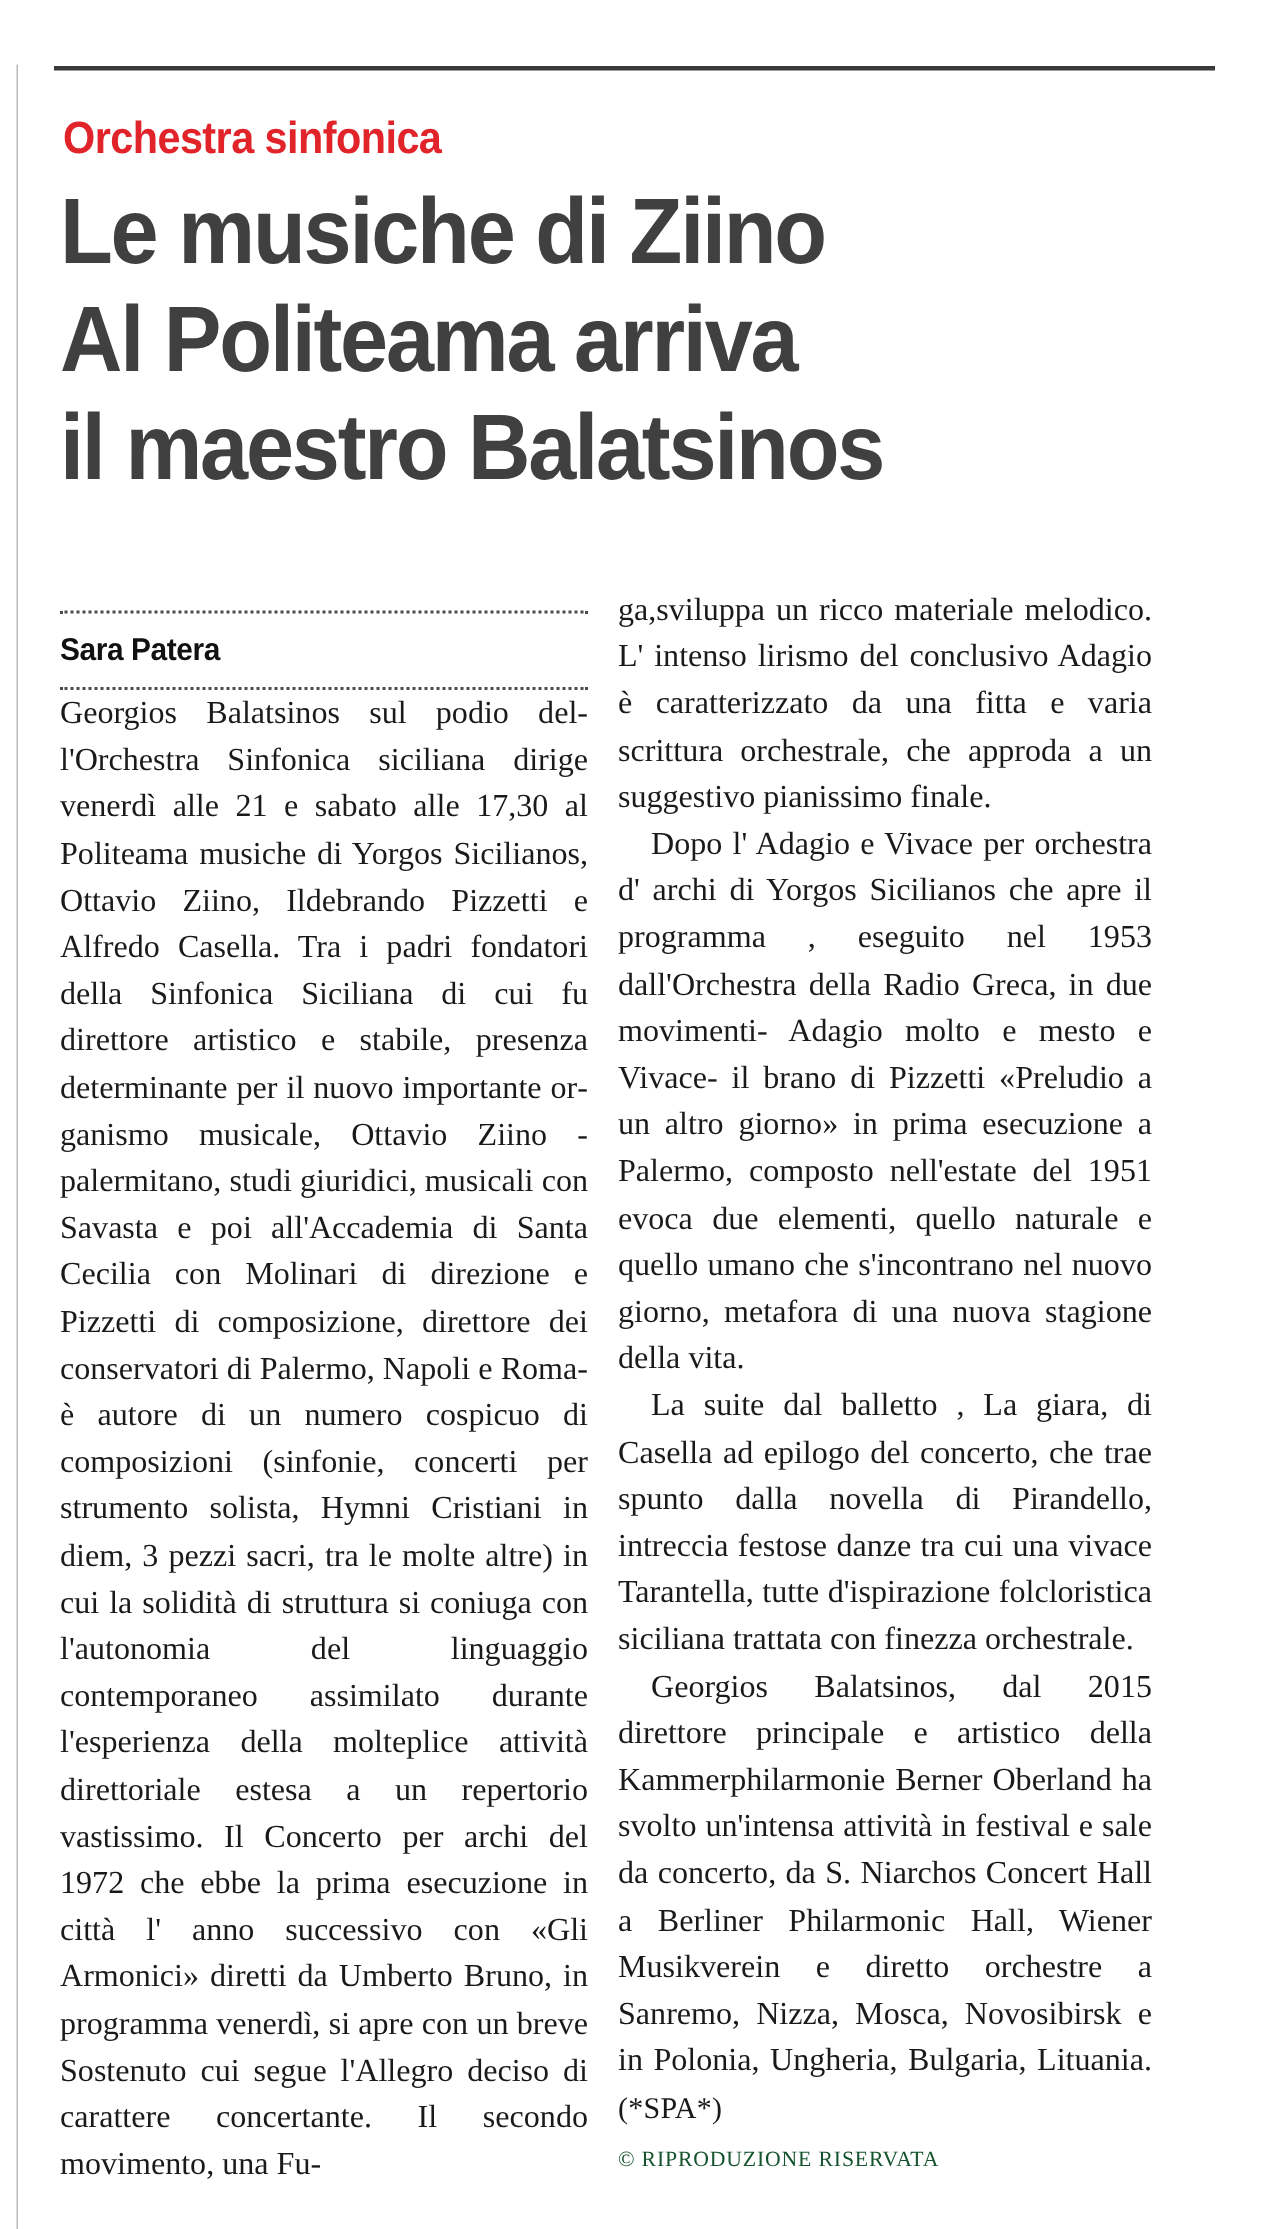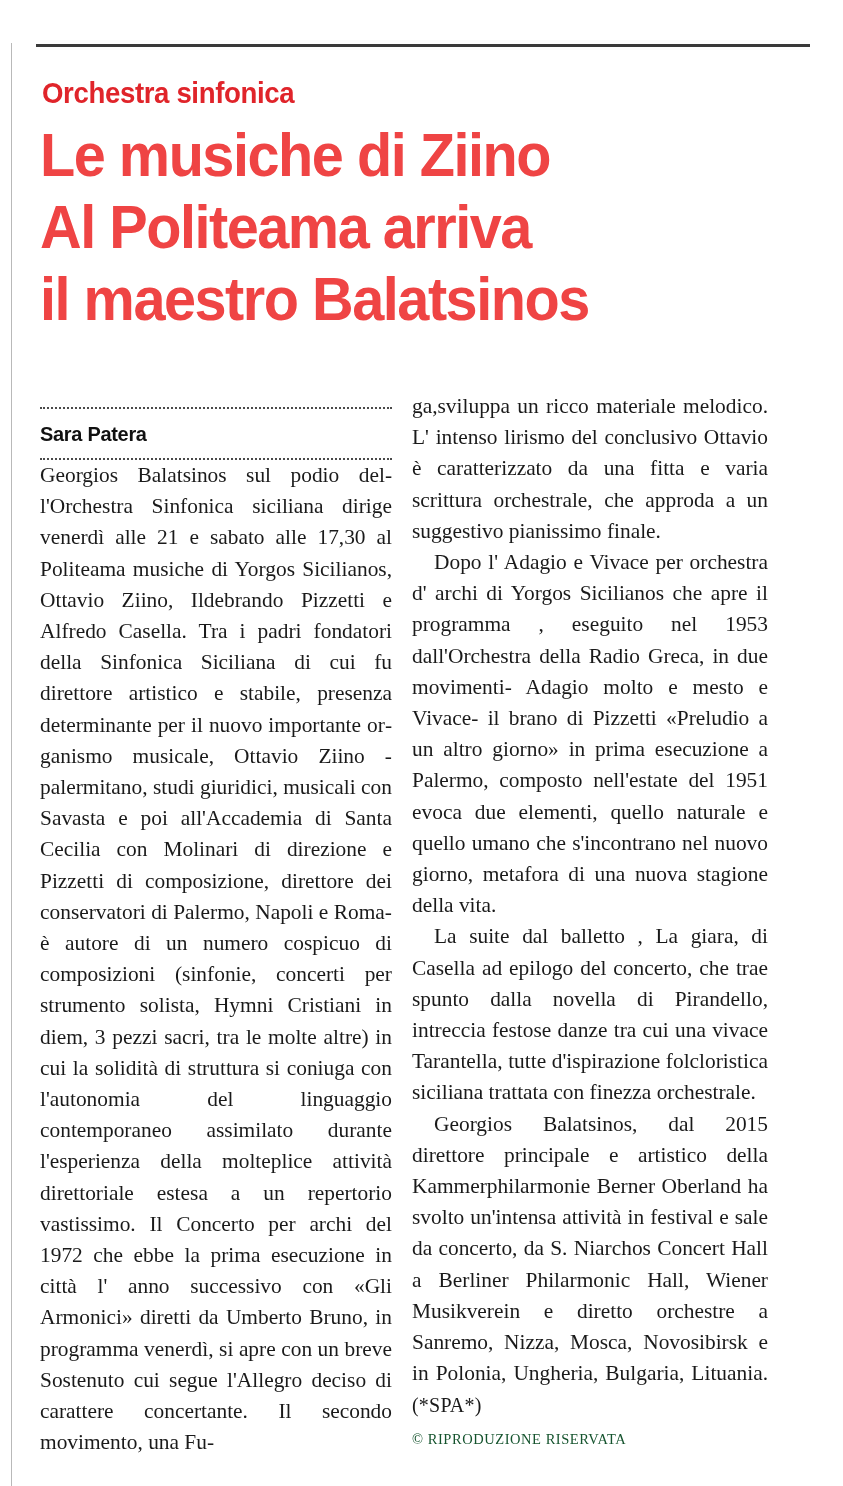--- a/index.html
+++ b/index.html
@@ -54,21 +54,21 @@
   .headline {
     position: absolute;
     left: 40px;
     top: 84px;
     width: 790px;
     font-family: "Liberation Sans", "DejaVu Sans", sans-serif;
     font-weight: bold;
     font-size: 62px;
     line-height: 72px;
     letter-spacing: -1.6px;
-    color: #ef4444;
+    color: #404040;
   }
   .headline .hl-line {
     display: block;
     transform: scaleX(0.93);
     transform-origin: left center;
     white-space: nowrap;
   }
 
   
   .col {
@@ -137,20 +137,20 @@
   </div>
 
   <div class="col col-left">
     <div class="dotted-rule"></div>
     <div class="byline">Sara Patera</div>
     <div class="dotted-rule"></div>
     <p class="para body-start">Georgios Balatsinos sul podio del­l'Orchestra Sinfonica siciliana diri­ge venerdì alle 21 e sabato alle 17,30 al Politeama musiche di Yor­gos Sicilianos, Ottavio Ziino, Ilde­brando Pizzetti e Alfredo Casella. Tra i padri fondatori della Sinfoni­ca Siciliana di cui fu direttore arti­stico e stabile, presenza determi­nante per il nuovo importante or­ganismo musicale, Ottavio Ziino - palermitano, studi giuridici, musi­cali con Savasta e poi all'Accade­mia di Santa Cecilia con Molinari di direzione e Pizzetti di composi­zione, direttore dei conservatori di Palermo, Napoli e Roma- è autore di un numero cospicuo di compo­sizioni (sinfonie, concerti per stru­mento solista, Hymni Cristiani in diem, 3 pezzi sacri, tra le molte al­tre) in cui la solidità di struttura si coniuga con l'autonomia del lin­guaggio contemporaneo assimila­to durante l'esperienza della mol­teplice attività direttoriale estesa a un repertorio vastissimo. Il Con­certo per archi del 1972 che ebbe la prima esecuzione in città l' anno successivo con «Gli Armonici» di­retti da Umberto Bruno, in pro­gramma venerdì, si apre con un breve Sostenuto cui segue l'Allegro deciso di carattere concertante. Il secondo movimento, una Fu-</p>
   </div>
 
   <div class="col col-right">
-    <p class="para">ga,sviluppa un ricco materiale me­lodico. L' intenso lirismo del con­clusivo Ottavio è caratterizzato da una fitta e varia scrittura orche­strale, che approda a un suggestivo pianissimo finale.</p>
+    <p class="para">ga,sviluppa un ricco materiale me­lodico. L' intenso lirismo del con­clusivo Adagio è caratterizzato da una fitta e varia scrittura orche­strale, che approda a un suggestivo pianissimo finale.</p>
     <p class="para">Dopo l' Adagio e Vivace per or­chestra d' archi di Yorgos Sicilianos che apre il programma , eseguito nel 1953 dall'Orchestra della Radio Greca, in due movimenti- Adagio molto e mesto e Vivace- il brano di Pizzetti «Preludio a un altro gior­no» in prima esecuzione a Paler­mo, composto nell'estate del 1951 evoca due elementi, quello natura­le e quello umano che s'incontra­no nel nuovo giorno, metafora di una nuova stagione della vita.</p>
     <p class="para">La suite dal balletto , La giara, di Casella ad epilogo del concerto, che trae spunto dalla novella di Pi­randello, intreccia festose danze tra cui una vivace Tarantella, tutte d'ispirazione folcloristica siciliana trattata con finezza orchestrale.</p>
     <p class="para"><span>Georgios Balatsinos, dal 2015 direttore principale e artistico del­la Kammerphilarmonie Berner Oberland ha svolto un'intensa at­tività in festival e sale da concerto, da S. Niarchos Concert Hall a Ber­liner Philarmonic Hall, Wiener Musikverein e diretto orchestre a Sanremo, Nizza, Mosca, Novosi­birsk e in Polonia, Ungheria, Bul­garia, Lituania.</span><span class="agency">(*SPA*)</span></p>
     <div class="copyright">© RIPRODUZIONE RISERVATA</div>
   </div>
 
 </div>
 
 </body></html>

